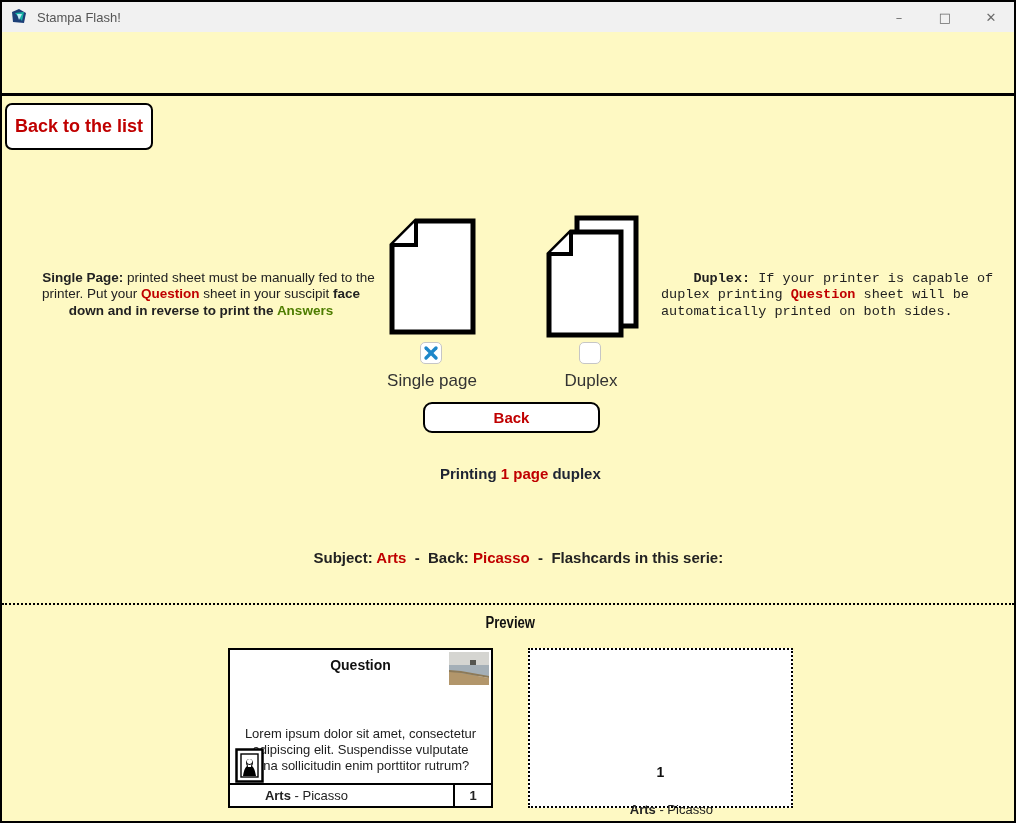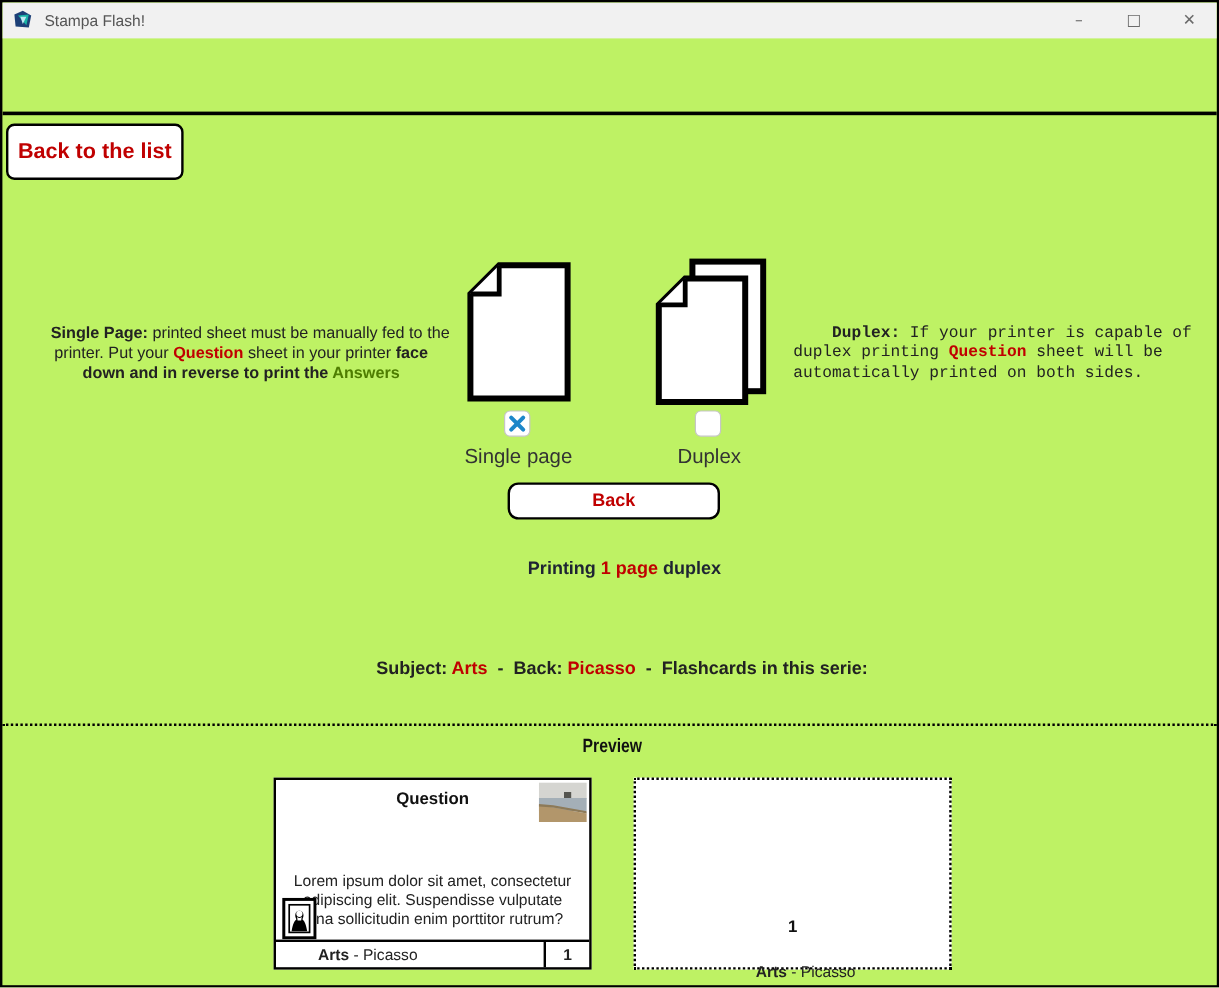--- a/index.html
+++ b/index.html
@@ -1,20 +1,20 @@
 <!DOCTYPE html>
 <html><head>
 <meta charset="utf-8">
 <style>
   * { margin:0; padding:0; box-sizing:border-box; }
   html,body { background:#fff; }
   body { font-family:"Liberation Sans", sans-serif; }
   .window {
     position:relative; width:1016px; height:823px;
-    border:2px solid #000; background:#bef264; overflow:hidden;
+    border:2px solid #000; background:#fef9c3; overflow:hidden;
   }
   .abs { position:absolute; }
   .pre { white-space:pre-wrap; }
 
   
   .titlebar {
     position:absolute; top:0; left:0; right:0; height:30px;
     background:#f1f1f1; display:flex; align-items:center;
   }
   .app-icon { width:18px; height:18px; margin-left:8px; }
@@ -143,21 +143,21 @@
       <button class="tb-btn">✕</button>
     </div>
   </div>
 
 
   <div class="hr-black"></div>
 
   <button class="back-btn">Back to the list</button>
 
   <div class="info-left pre">
-    <span class="b">Single Page:</span><span> printed sheet must be manually fed to the printer. Put your </span><span class="b red">Question</span><span> sheet in your printer </span><span class="b">face down and in reverse to print the </span><span class="b green">Answers</span>
+    <span class="b">Single Page:</span><span> printed sheet must be manually fed to the printer. Put your </span><span class="b red">Question</span><span> sheet in your suscipit </span><span class="b">face down and in reverse to print the </span><span class="b green">Answers</span>
   </div>
 
   <div class="info-right pre">
     <span class="b">Duplex:</span><span> If your printer is capable of duplex printing </span><span class="b red">Question</span><span> sheet will be automatically printed on both sides.</span>
   </div>
 
   <svg class="abs" style="left:386px; top:216px;" width="89" height="118" viewBox="0 0 89 118">
     <polygon points="28,3 85,3 85,114 4,114 4,27" fill="#fff" stroke="#000" stroke-width="5"></polygon>
     <polyline points="28,3 28,27 4,27" fill="#fff" stroke="#000" stroke-width="4"></polyline>
   </svg>

